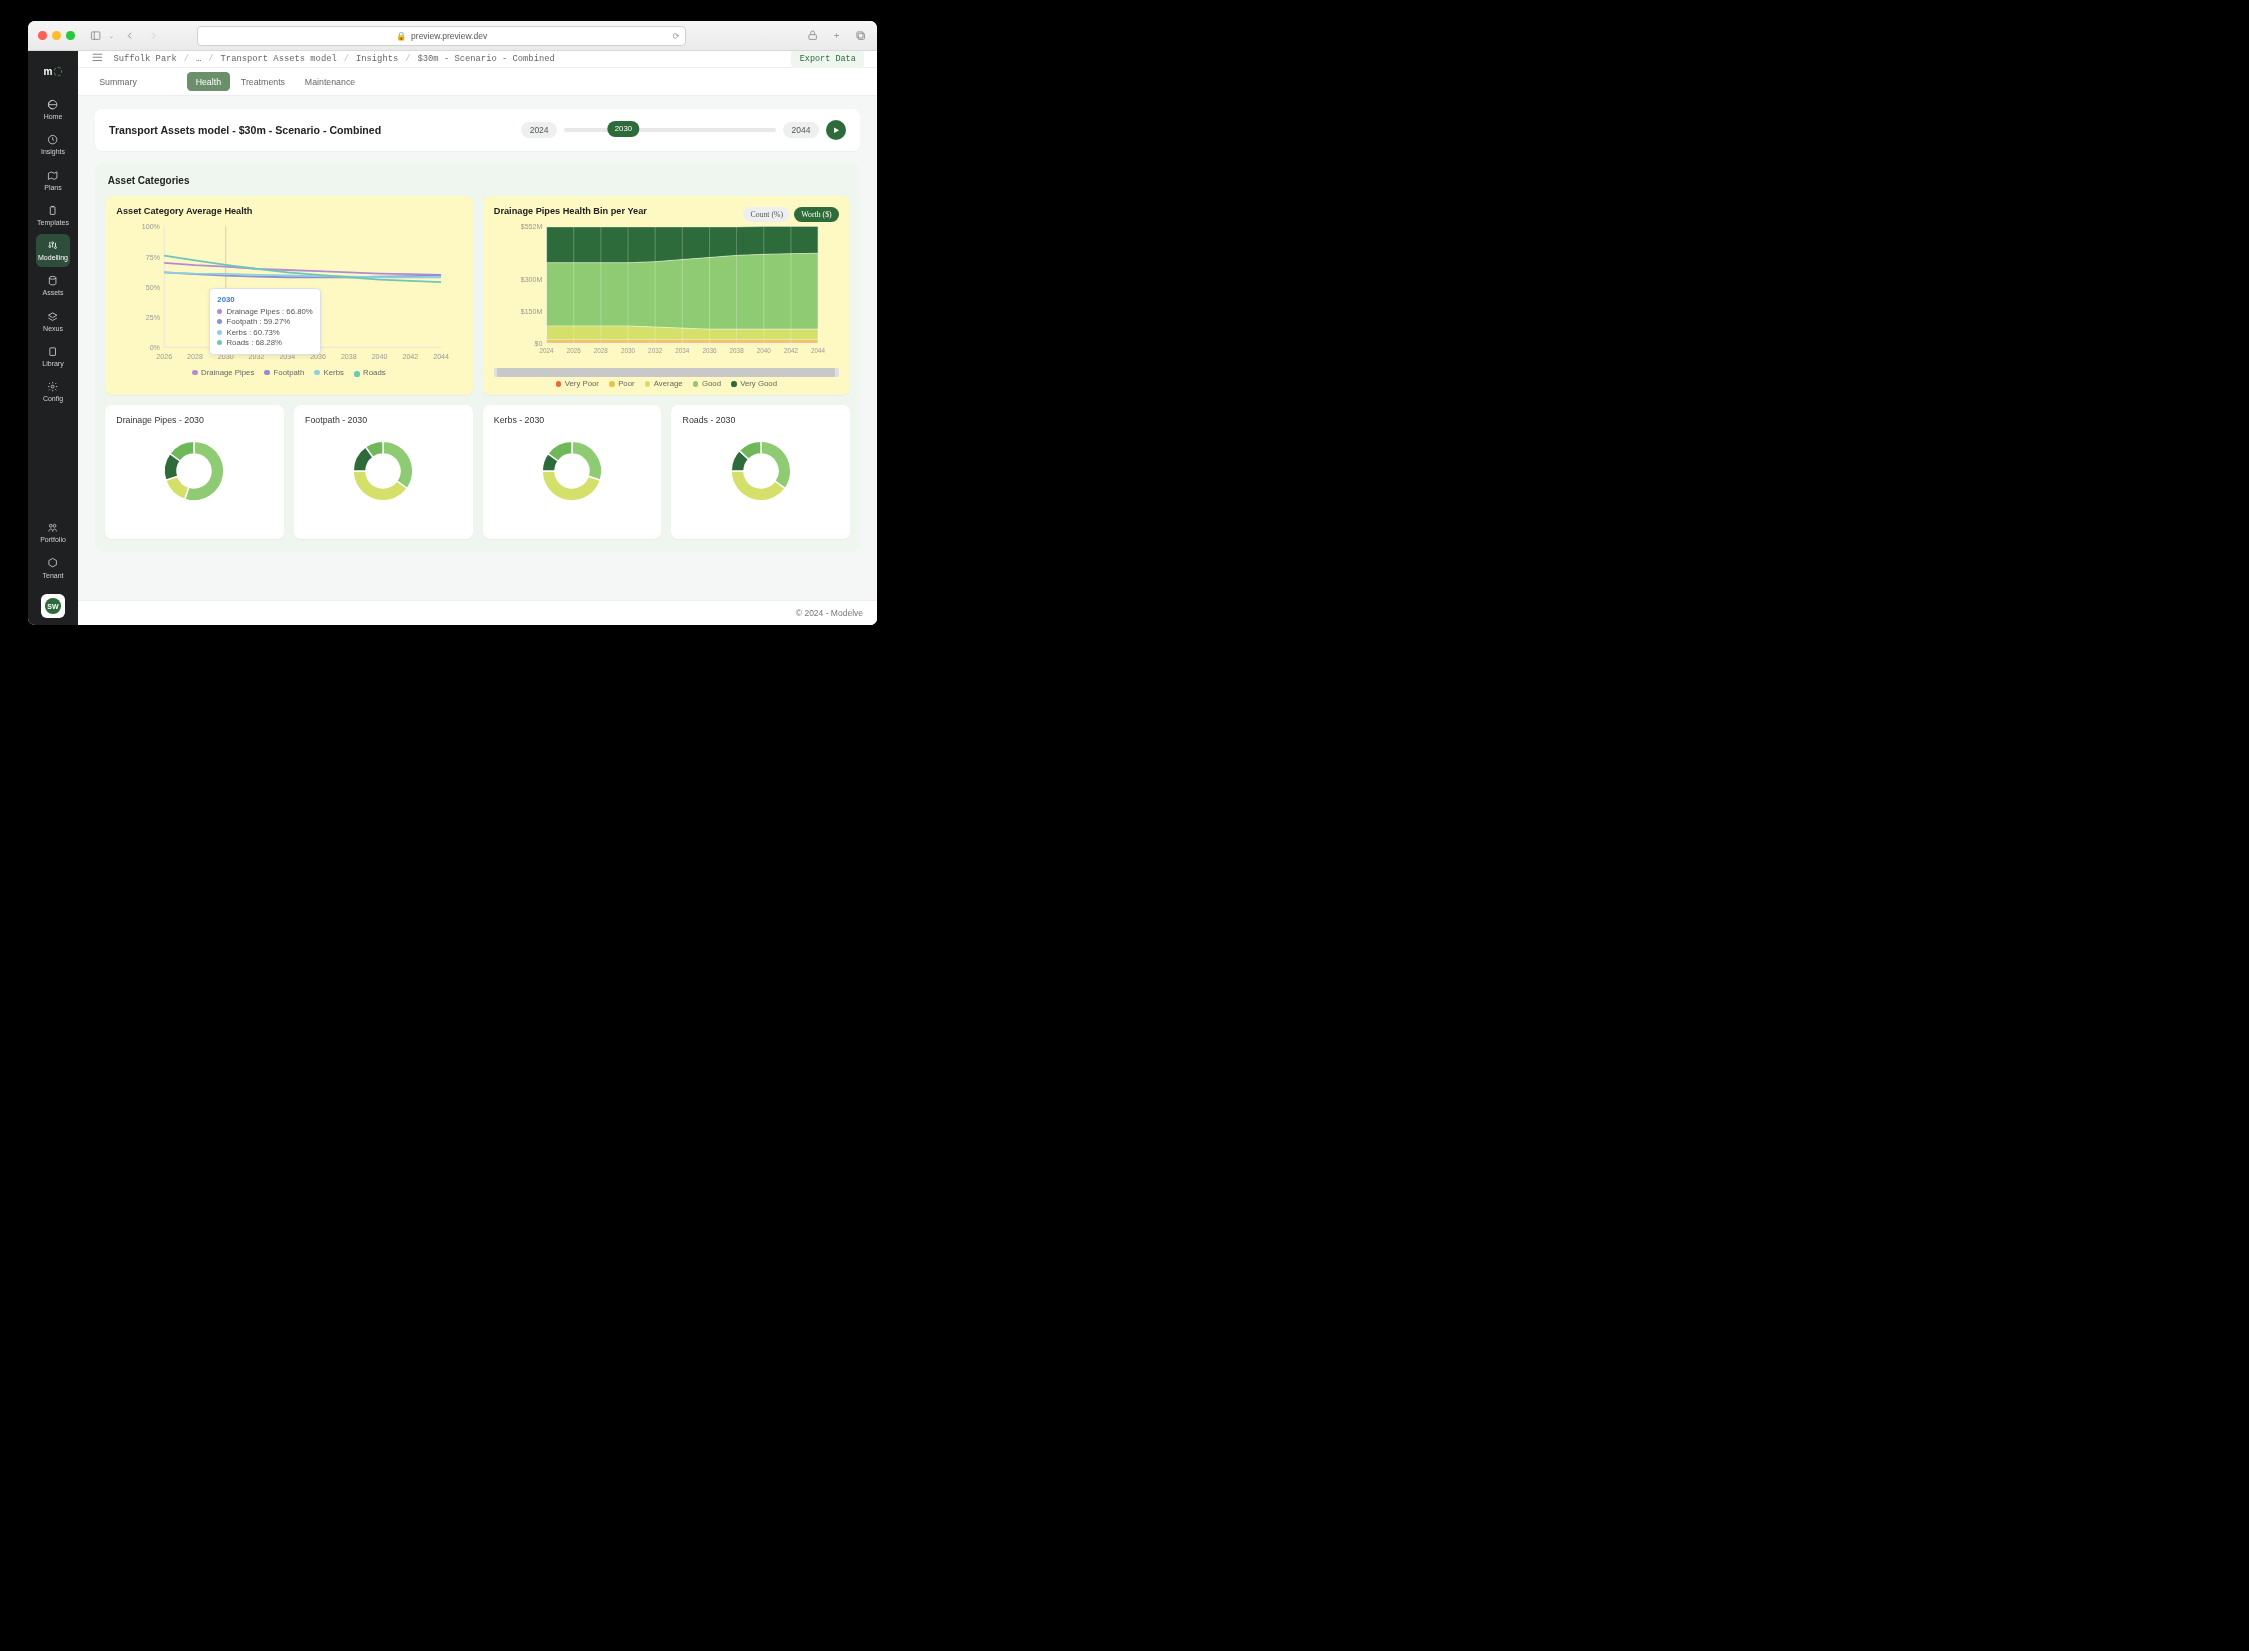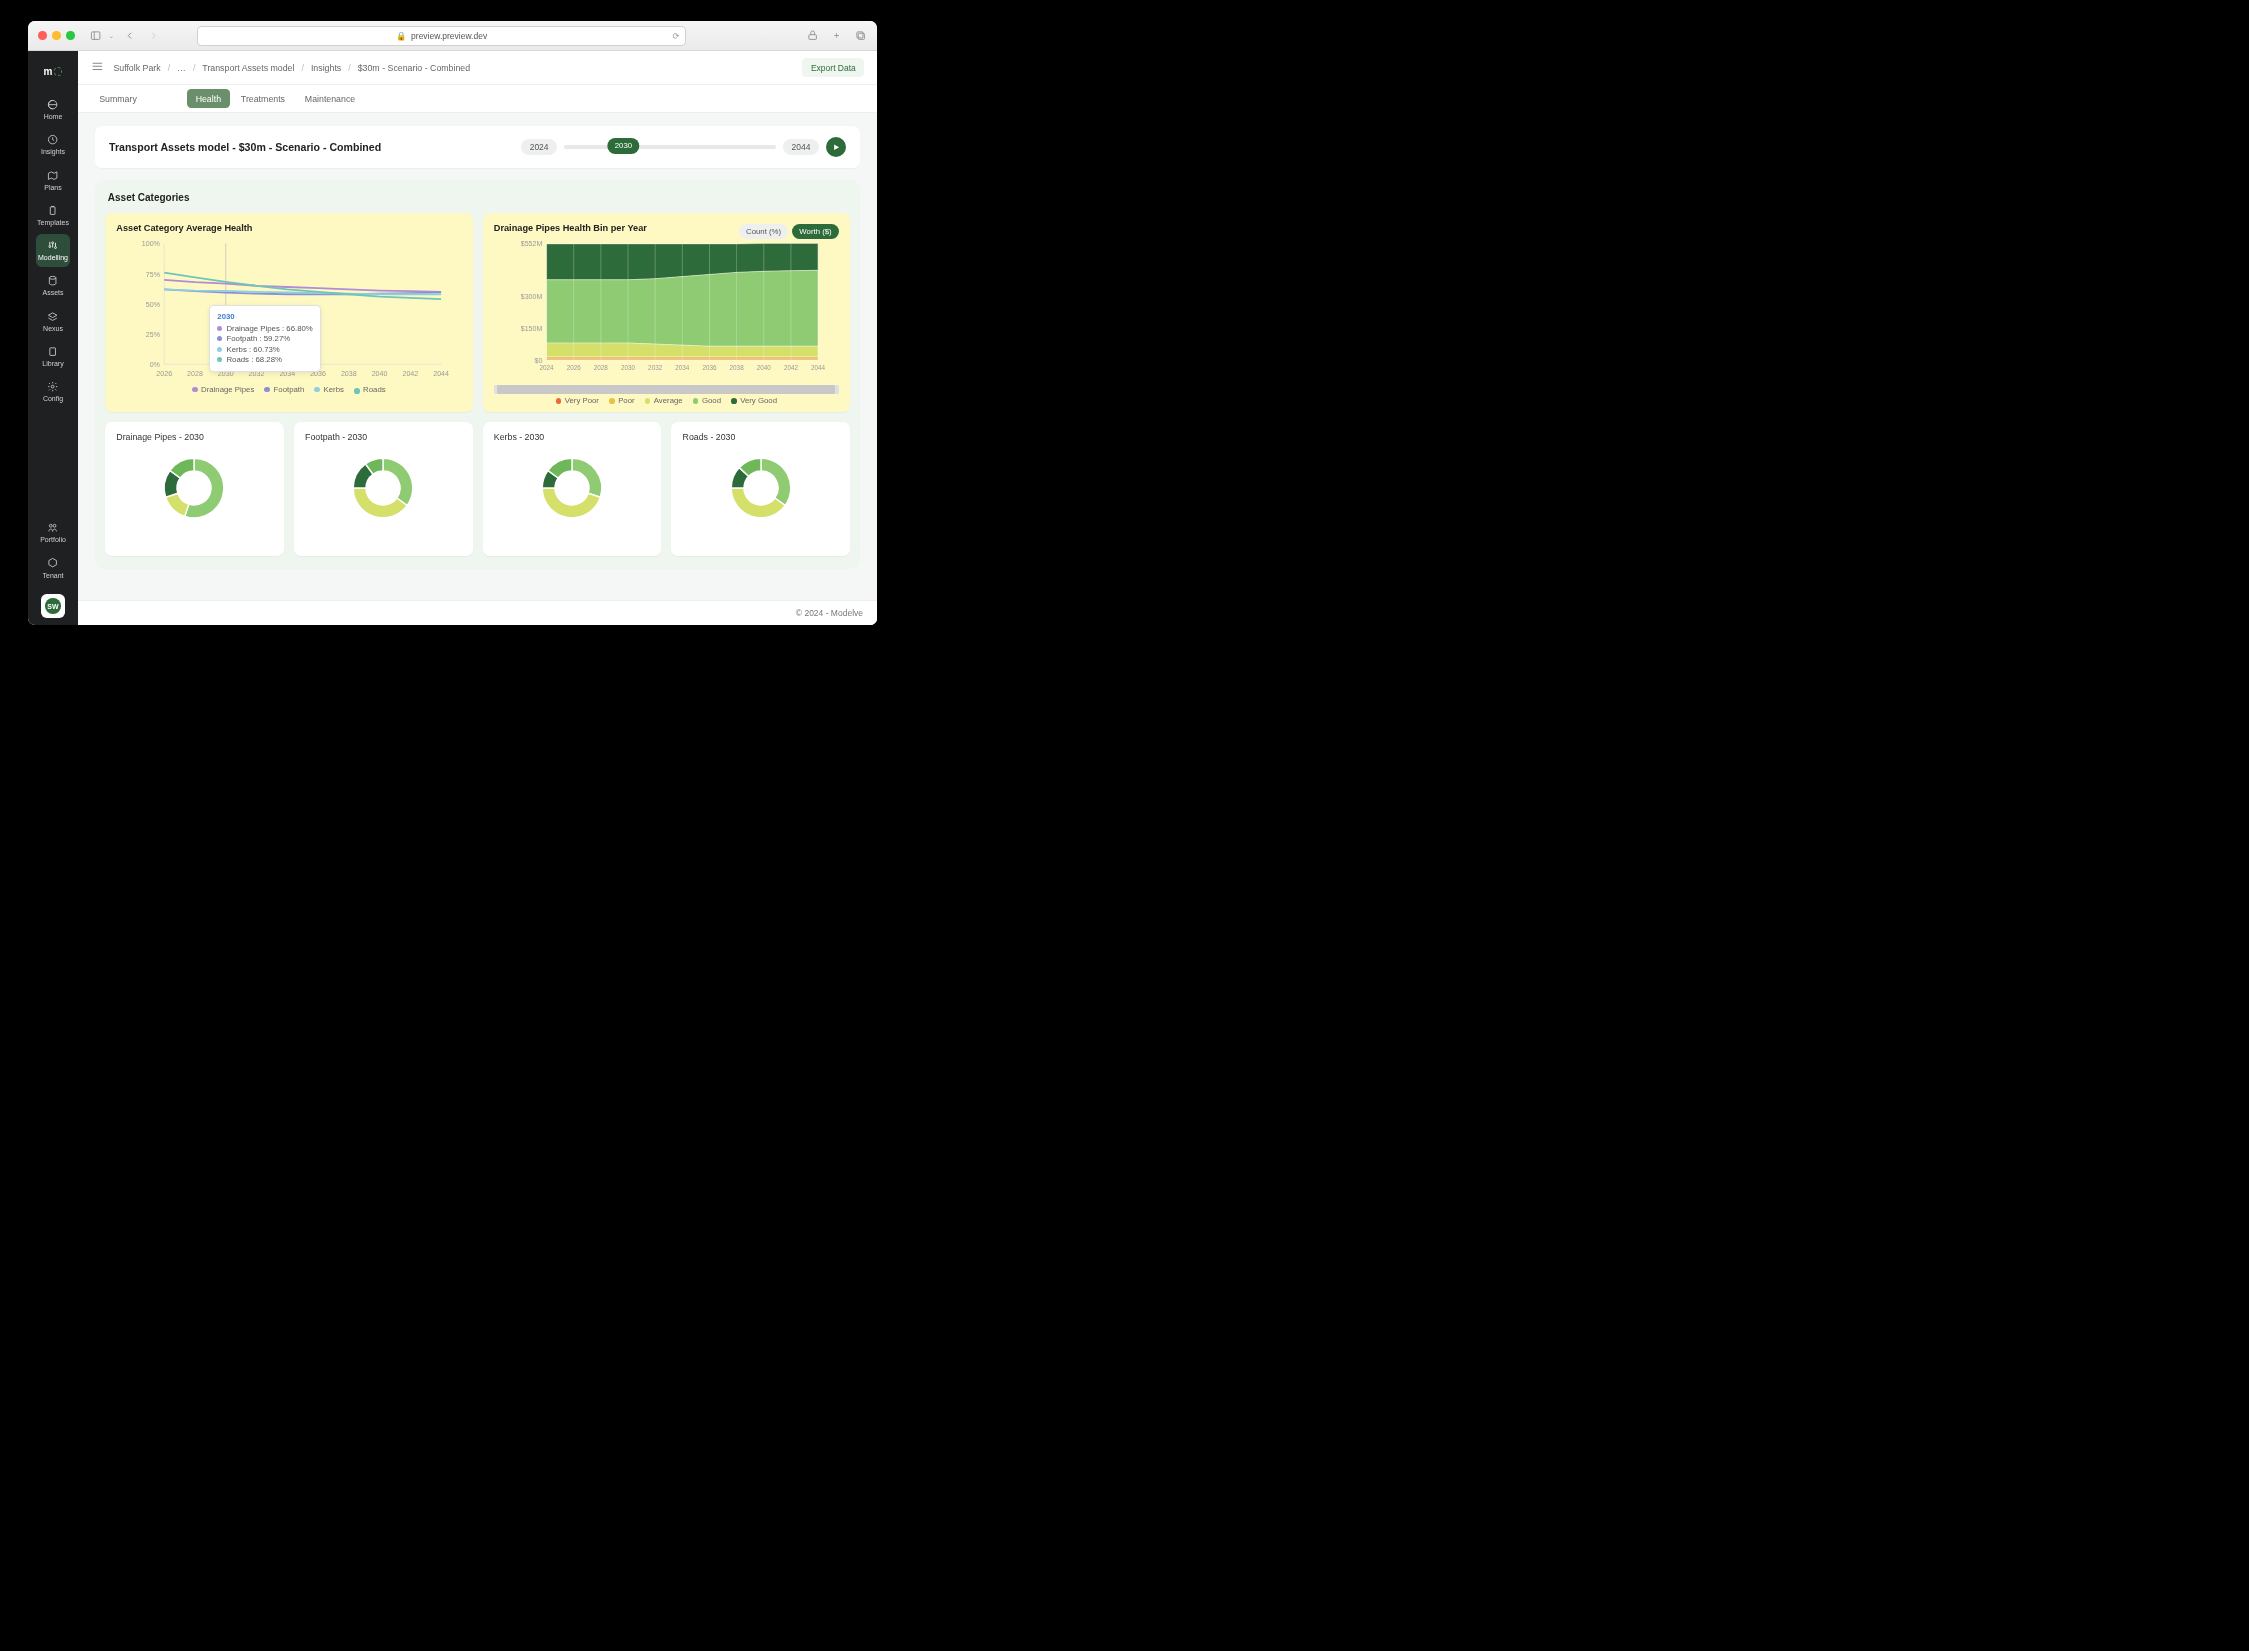--- a/index.html
+++ b/index.html
@@ -89,23 +89,24 @@
   margin:7px 0;
 }
 .avatar-inner {
   width:15.6px;height:15.6px;border-radius:50%;
   background:#2e6b3a;color:#fff;font-size:7px;
   display:flex;align-items:center;justify-content:center;
 }
 
 .main { flex:1; display:flex; flex-direction:column; background:#fff; overflow:hidden;}
 .topbar {
-  height:34px; display:flex; align-items:center; padding:0 12.7px;
+  height:17px; display:flex; align-items:center; padding:0 12.7px;
   border-bottom:0.7px solid #eceef0;
   gap:10px;
+  font-family:Liberation Mono, monospace;
 }
 .hamburger { width:12.7px; color:#888; }
 .crumbs { display:flex; align-items:center; gap:7px; font-size:8.8px; color:#666;}
 .crumbs .sep { color:#bbb; }
 .crumbs a { color:#666; cursor:pointer; }
 .export-btn {
   margin-left:auto;
   background:#eef6ef;color:#2e6b3a;
   border-radius:4.2px;padding:4.2px 8.5px;font-size:8.5px;cursor:pointer;
 }
@@ -152,21 +153,21 @@
 .chart-row { display:flex;gap:10px;margin-bottom:10px; }
 .chart-card {
   background:#fef9c3;border-radius:7px;padding:10px 11.3px 7px;flex:1;
   box-shadow:0 0.7px 1.4px rgba(0,0,0,0.04);
 }
 .chart-card h4 { font-size:9.2px;font-weight:600;margin-bottom:7px;color:#222;}
 .chart-head { display:flex;align-items:center; }
 .toggle-pills { margin-left:auto;display:flex;gap:4.2px; }
 .toggle-pills span {
   font-size:7.8px;padding:2.8px 7px;border-radius:10px;cursor:pointer;
-  background:#eef0ef;color:#555;
+  background:#eef0ef;color:#555;font-family:Liberation Serif, serif;
 }
 .toggle-pills span.active { background:#2e6b3a;color:#fff; }
 
 .line-chart-area { position:relative;height:142px; }
 .tooltip-box {
   position:absolute;left:93px;top:65px;
   background:#fff;border:0.7px solid #e0e0e0;border-radius:4.2px;
   padding:5.7px 7px;font-size:7.8px;color:#555;box-shadow:0 1.4px 4.2px rgba(0,0,0,0.08);
   min-width:99px;
 }

